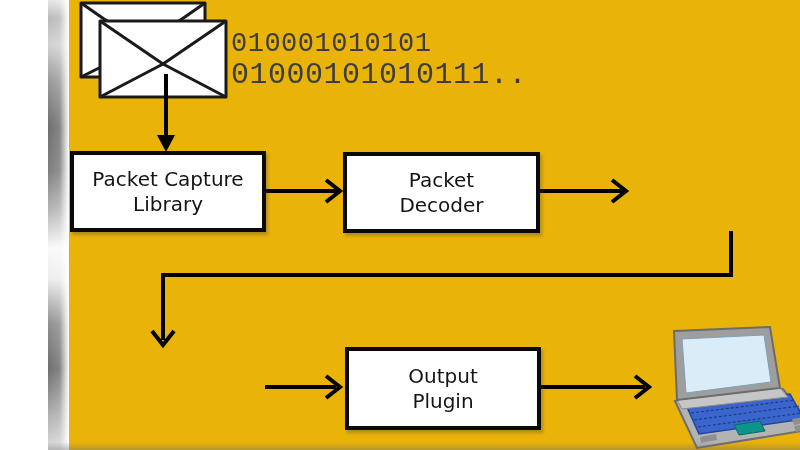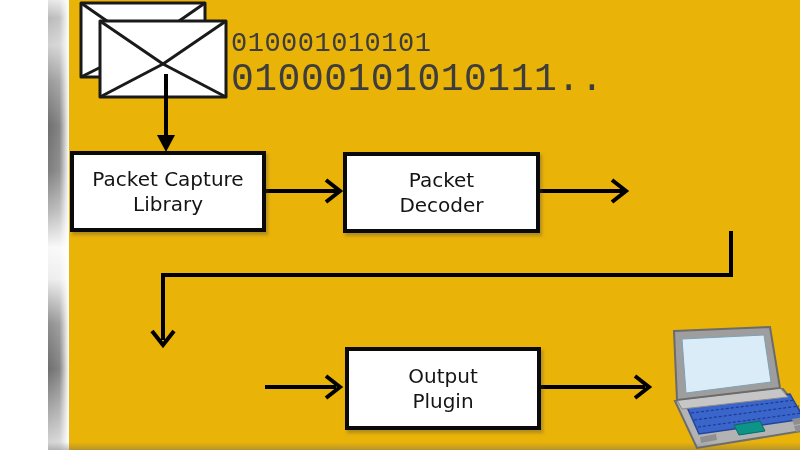--- a/index.html
+++ b/index.html
@@ -27,21 +27,21 @@
   #node-detection      { left:22px;  top:346px; width:195px; height:82px; }
   #node-output         { left:297px; top:347px; width:196px; height:83px; }
 
   
   .binary {
     position:absolute; left:183px; top:30px; z-index:2;
     font-family:"Liberation Mono","DejaVu Sans Mono",monospace;
     color:#3d3d3d; text-align:left;
   }
   .binary .l1 { font-size:27px; line-height:1.08; letter-spacing:0.5px; }
-  .binary .l2 { font-size:38px; line-height:1.08; letter-spacing:0.5px; }
+  .binary .l2 { font-size:30px; line-height:1.08; letter-spacing:0.5px; }
 
   
   .edge { position:absolute; top:0; height:450px; z-index:3; pointer-events:none; }
   .edge-left {
     left:0; width:21px;
     background:
       linear-gradient(to right, rgba(255,255,255,0) 0%, rgba(255,255,255,0.15) 55%, #ffffff 100%),
       linear-gradient(to bottom,
         #e8e8e8 0%, #b9b9b9 4%, #d2d2d2 10%, #9a9a9a 18%, #6f6f6f 28%,
         #7e7e7e 38%, #b8b8b8 47%, #f9f9f9 55%, #ededed 62%, #8f8f8f 72%,

